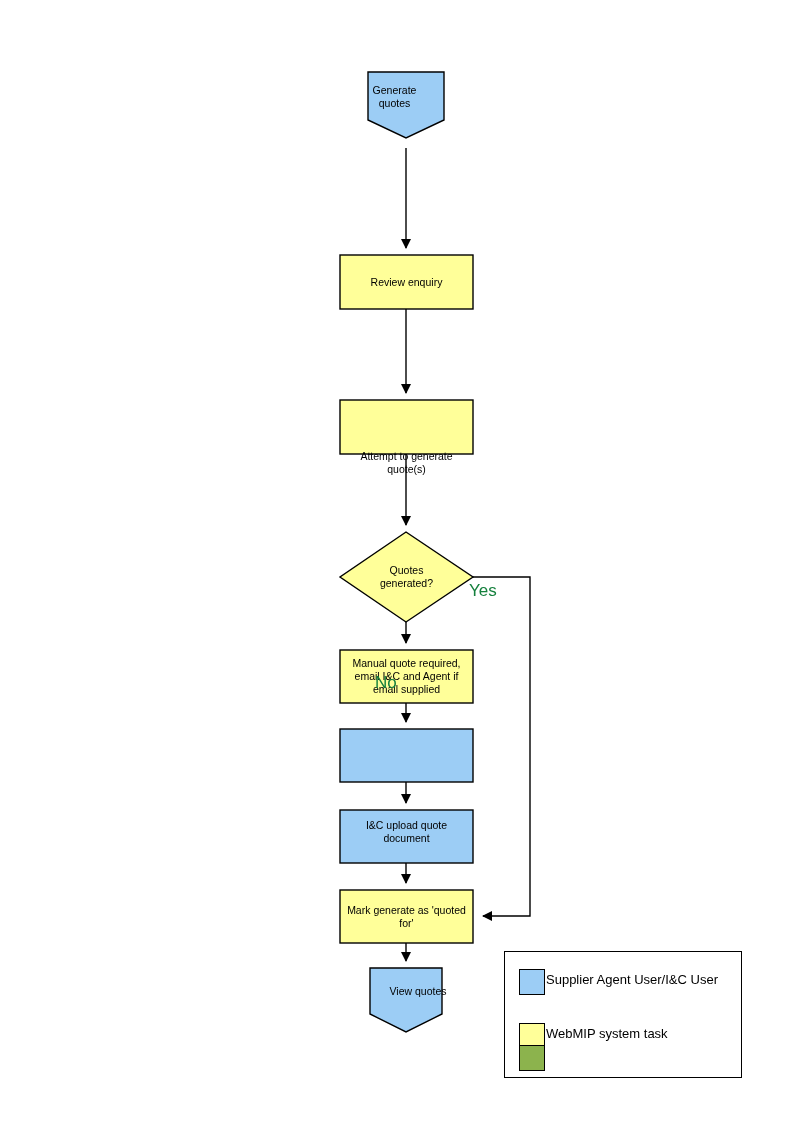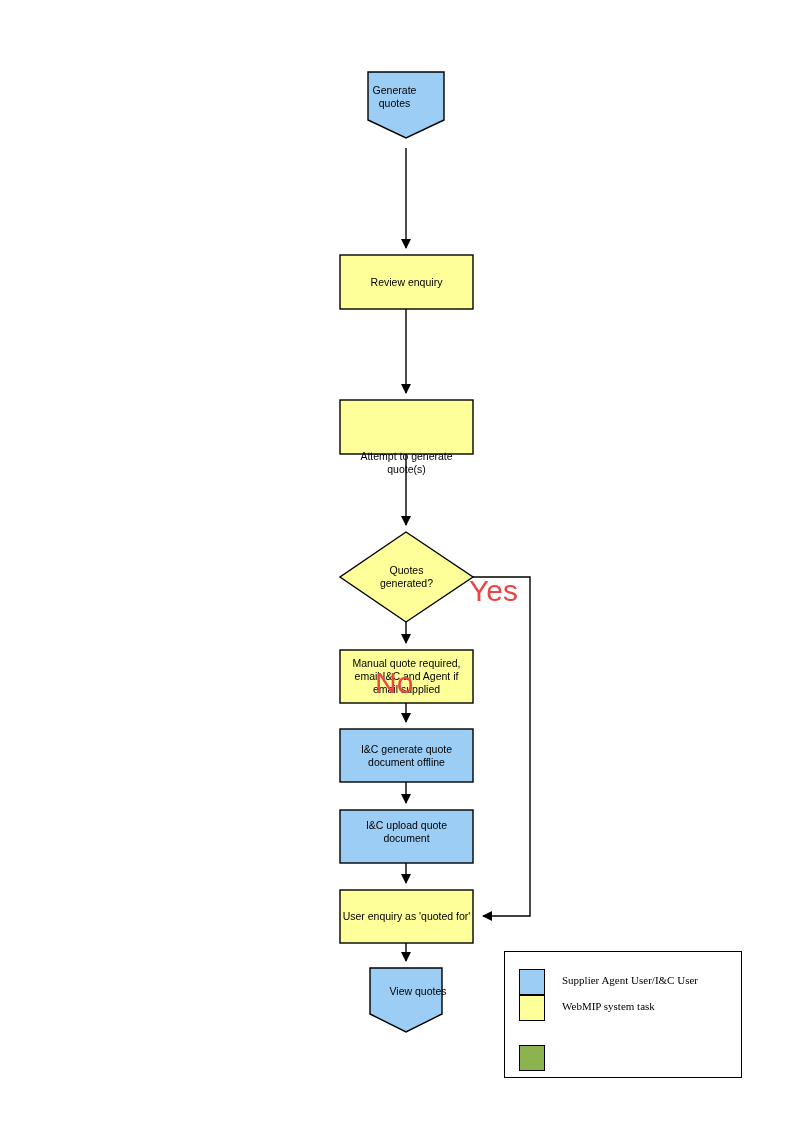--- a/index.html
+++ b/index.html
@@ -31,23 +31,23 @@
     font-family: "Liberation Sans", sans-serif;
     font-size: 10.5px;
     line-height: 13px;
     color: #000000;
     pointer-events: none;
     white-space: pre-line;
   }
   .branch-label {
     position: absolute;
     font-family: "Liberation Sans", sans-serif;
-    font-size: 30px;
+    font-size: 17px;
     line-height: 25px;
-    color: #ef4444;
+    color: #15803d;
   }
   .legend-box {
     position: absolute;
     left: 504px;
     top: 951px;
     width: 238px;
     height: 127px;
     border: 1px solid #000000;
     background: #ffffff;
     box-sizing: border-box;
@@ -59,23 +59,23 @@
     left: 14px;
   }
   .legend-swatch {
     width: 26px;
     height: 26px;
     border: 1px solid #000000;
     box-sizing: border-box;
     flex: 0 0 auto;
   }
   .legend-text {
-    margin-left: 17px;
-    font-family: Liberation Serif, serif;
-    font-size: 11px;
+    margin-left: 1px;
+    font-family: Liberation Sans, sans-serif;
+    font-size: 13px;
     line-height: 14px;
     color: #000000;
     white-space: pre-line;
     padding-top: 4px;
   }
 </style>
 </head>
 <body>
 
 <div id="canvas">
@@ -168,40 +168,38 @@
   <div class="node-label" style="left:340px; top:400px; width:133px; height:54px;margin-top:36px;">Attempt to generate
 quote(s)</div>
 
   <div class="node-label" style="left:340px; top:532px; width:133px; height:90px;">Quotes
 generated?</div>
 
   <div class="node-label" style="left:340px; top:650px; width:133px; height:53px;">Manual quote required,
 email I&amp;C and Agent if
 email supplied</div>
 
-  <div class="node-label" style="left:340px; top:729px; width:133px; height:53px;">I&amp;C generate quote
-document offline</div>
 
   <div class="node-label" style="left:340px; top:810px; width:133px; height:44px;">I&amp;C upload quote
 document</div>
 
-  <div class="node-label" style="left:340px; top:890px; width:133px; height:53px;">User enquiry as 'quoted for'</div>
+  <div class="node-label" style="left:340px; top:890px; width:133px; height:53px;">Mark generate as 'quoted for'</div>
 
   <div class="node-label" style="left:370px; top:968px; width:96px; height:46px;">View quotes</div>
 
   <div class="branch-label" style="left:469px; top:578px;">Yes</div>
 
   <div class="branch-label" style="left:375px; top:622px;margin-top:48px;">No</div>
 
   <div class="legend-box">
     <div class="legend-row" style="top:17px;">
       <span class="legend-swatch" style="background:#9CCDF5;"></span>
       <span class="legend-text">Supplier Agent User/I&amp;C User</span>
     </div>
-    <div class="legend-row" style="top:43px;">
+    <div class="legend-row" style="top:71px;">
       <span class="legend-swatch" style="background:#FFFF99;"></span>
       <span class="legend-text">WebMIP system task</span>
     </div>
     <div class="legend-row" style="top:93px;">
       <span class="legend-swatch" style="background:#8CB34D;"></span>
     </div>
   </div>
 
 </div>
 

